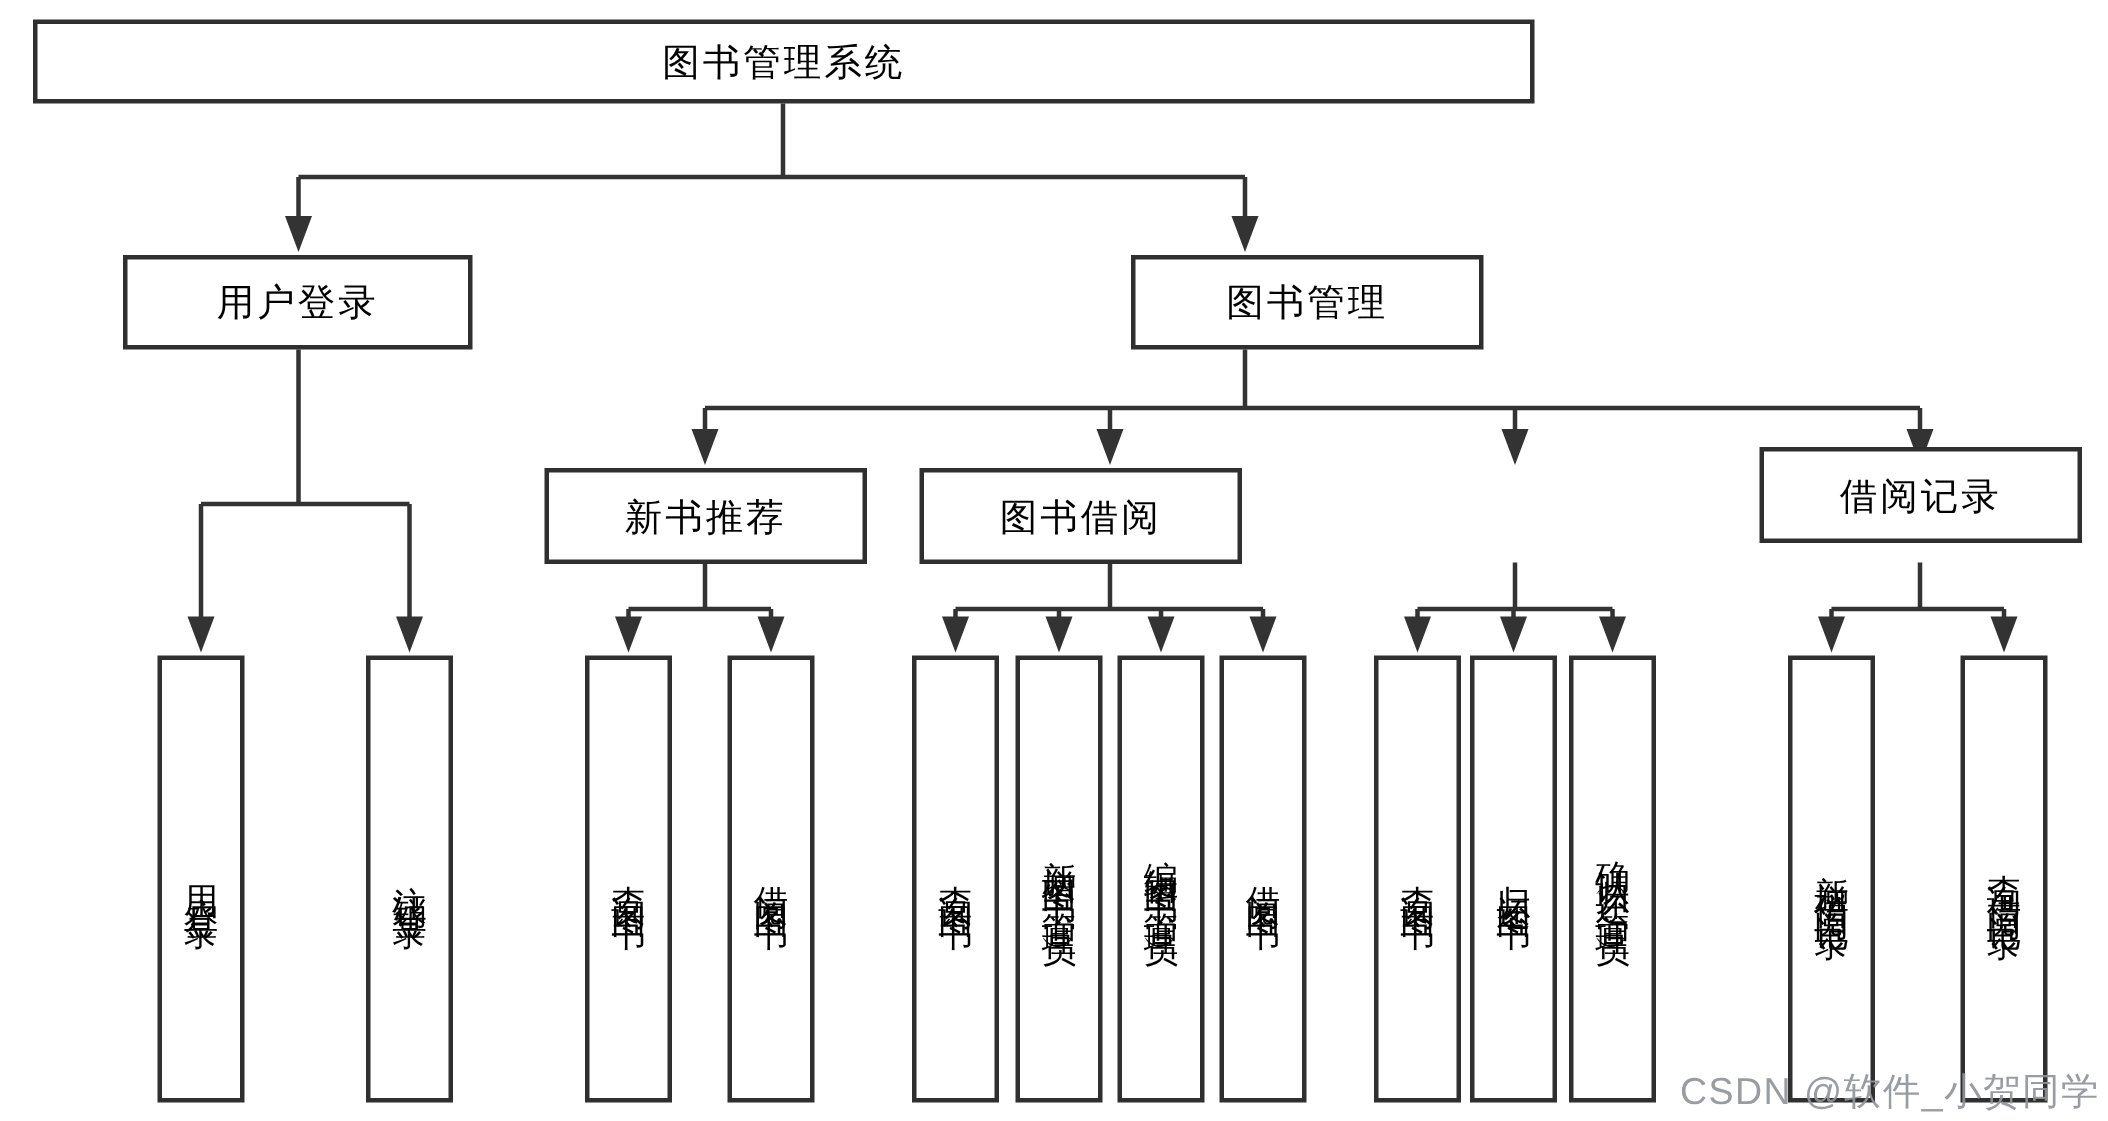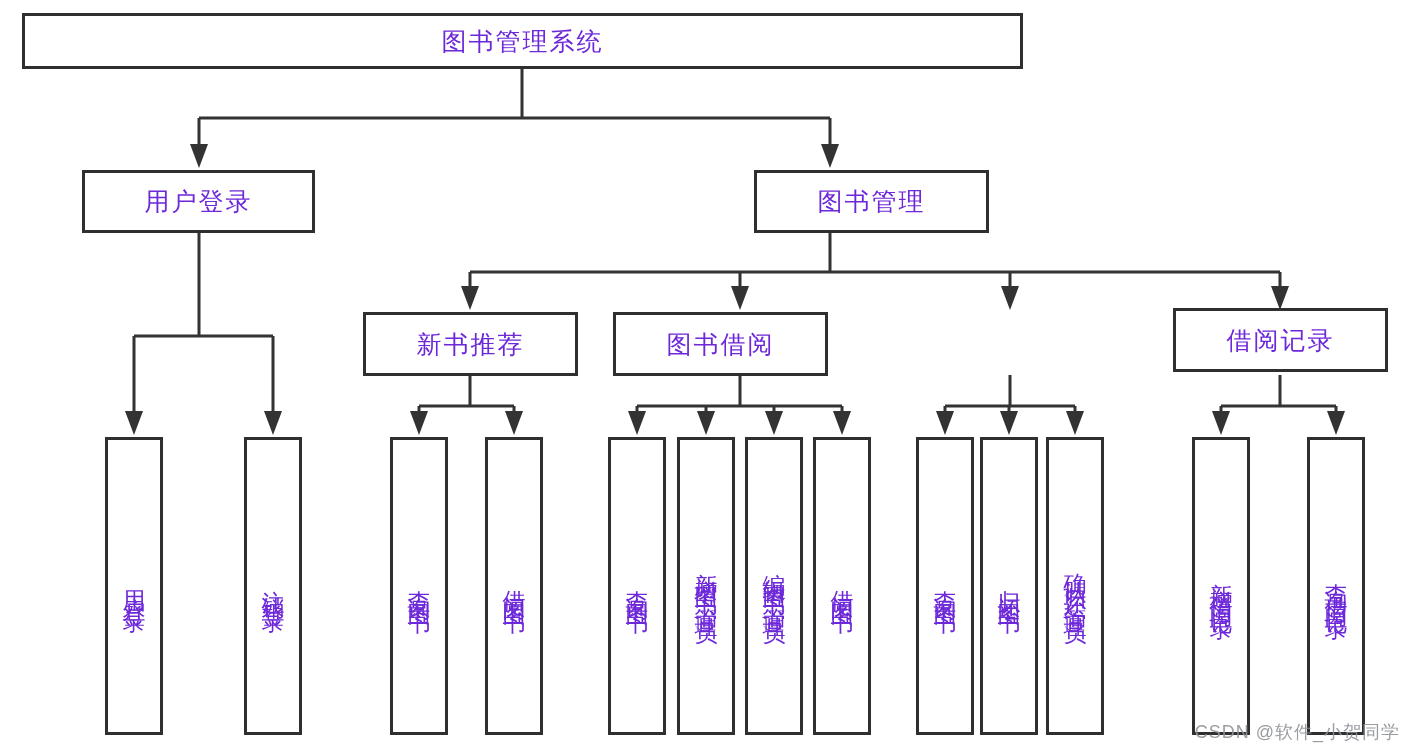--- a/index.html
+++ b/index.html
@@ -14,21 +14,21 @@
   #connectors { position: absolute; left: 0; top: 0; z-index: 1; }
 
   .box {
     position: absolute;
     box-sizing: border-box;
     border: 3px solid #2f2f2f;
     background: #ffffff;
     display: flex;
     align-items: center;
     justify-content: center;
-    color: #6d28d9;
+    color: #000000;
     font-size: 25px;
     letter-spacing: 2px;
     z-index: 2;
     text-align: center;
   }
   .leaf {
     top: 437px;
     width: 58px;
     height: 298px;
     writing-mode: vertical-rl;
@@ -39,33 +39,33 @@
     padding: 4px 0;
   }
 
   #n-root  { left: 22px;  top: 13px;  width: 1001px; height: 56px; }
   #n-login { left: 82px;  top: 170px; width: 233px;  height: 63px; }
   #n-mgmt  { left: 712px; top: 170px; width: 235px;  height: 63px; margin-left: 42px; }
 
   #n-g0 { left: 363px;  top: 312px; width: 215px; height: 64px; }
   #n-g1 { left: 613px;  top: 312px; width: 215px; height: 64px; }
   #n-g2 { left: 903px;  top: 312px; width: 215px; height: 64px; }
-  #n-g3 { left: 1173px; top: 308px; width: 215px; height: 64px; text-align: center; }
+  #n-g3 { left: 1173px; top: 298px; width: 215px; height: 64px; text-align: center; }
 
   #n-a1 { left: 105px; }  #n-a2 { left: 244px; }
   #n-b1 { left: 390px; }  #n-b2 { left: 485px; }
   #n-c1 { left: 608px; }  #n-c2 { left: 677px; }  #n-c3 { left: 745px; }  #n-c4 { left: 813px; }
   #n-d1 { left: 916px; }  #n-d2 { left: 980px; }  #n-d3 { left: 1046px; }
   #n-e1 { left: 1192px; } #n-e2 { left: 1307px; }
 
   #watermark {
     position: absolute;
     right: 5px;
     bottom: 3px;
-    font-size: 18px;
+    font-size: 25px;
     letter-spacing: 1px;
     color: rgba(144, 148, 153, 0.92);
     z-index: 6;
     white-space: nowrap;
   }
 </style>
 </head>
 <body>
 
 <div id="stage">

